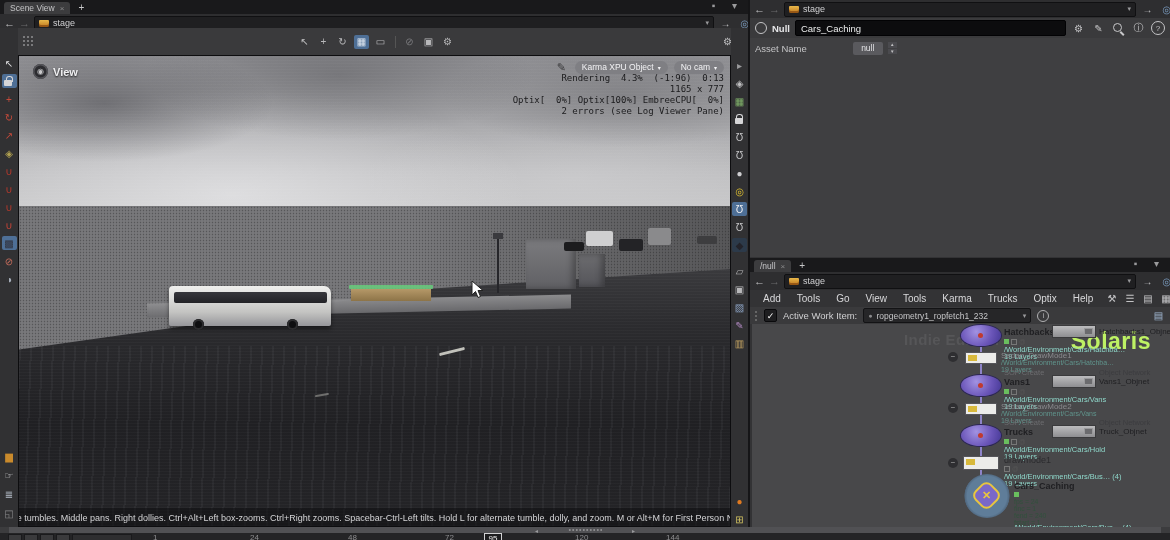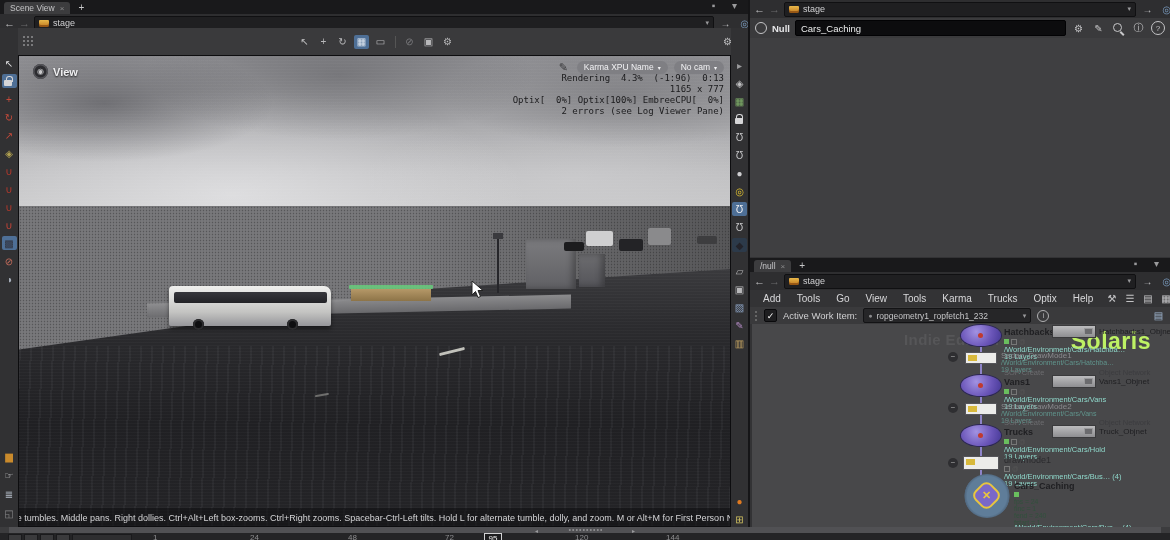--- a/index.html
+++ b/index.html
@@ -287,21 +287,21 @@
     <div class="scr" style="left:296px;top:338px;width:14px;height:2px;transform:rotate(-10deg);opacity:.4;"></div>
 
     <div class="viewlbl">
       <span class="eye">◉</span>
       <b>View</b>
     </div>
 
     <div style="position:absolute;right:6px;top:4px;display:flex;gap:6px;align-items:center;">
       <span class="icon" style="color:#3a3a3c;font-size:11px;">✎</span>
       <span class="pill">
-        <span>Karma XPU  Name</span>
+        <span>Karma XPU  Object</span>
         <span style="font-size:6px;">▾</span>
       </span>
       <span class="pill">
         <span>No cam</span>
         <span style="font-size:6px;">▾</span>
       </span>
     </div>
     <div class="vp-txt" style="top:17px;">Rendering  4.3%  (-1:96)  0:13</div>
     <div class="vp-txt" style="top:28px;">1165 x 777</div>
     <div class="vp-txt" style="top:39px;">Optix[  0%] Optix[100%] EmbreeCPU[  0%]</div>
@@ -345,20 +345,31 @@
           <span class="icon" style="color: rgb(196, 196, 198);">⚙</span>
           <span class="icon" style="color: rgb(196, 196, 198);">✎</span>
           <span class="icon">
             <span class="magp">
               <i class="ln"></i>
               <i class="tl"></i>
             </span>
           </span>
           <span class="icon" style="color: rgb(196, 196, 198);">ⓘ</span>
           <span class="icon" style="color: rgb(196, 196, 198); border: 1.2px solid rgb(196, 196, 198); border-radius: 50%; width: 12px; height: 12px; font-size: 8px;">?</span>
+        </div>
+    </div>
+    <div class="hdr-row" style="left:0;top:38px;width:420px;height:20px;background:#3f3f41;box-sizing:border-box;">
+      <span style="font-size:9.5px;color:#c4c4c6;">Asset Name</span>
+      <div style="width:36px;"></div>
+      <div class="pillval">
+        <span>null</span>
+      </div>
+      <div class="spin">
+          <i>▲</i>
+          <i>▼</i>
         </div>
     </div>
   </div>
 
   <div class="abs" style="left:750px;top:257px;width:420px;height:270px;background:#333335;">
     <div class="tabbar" style="left:0;top:1px;width:420px;">
       <div class="tab">
         <span>/null</span>
         <span class="x">×</span>
       </div>

